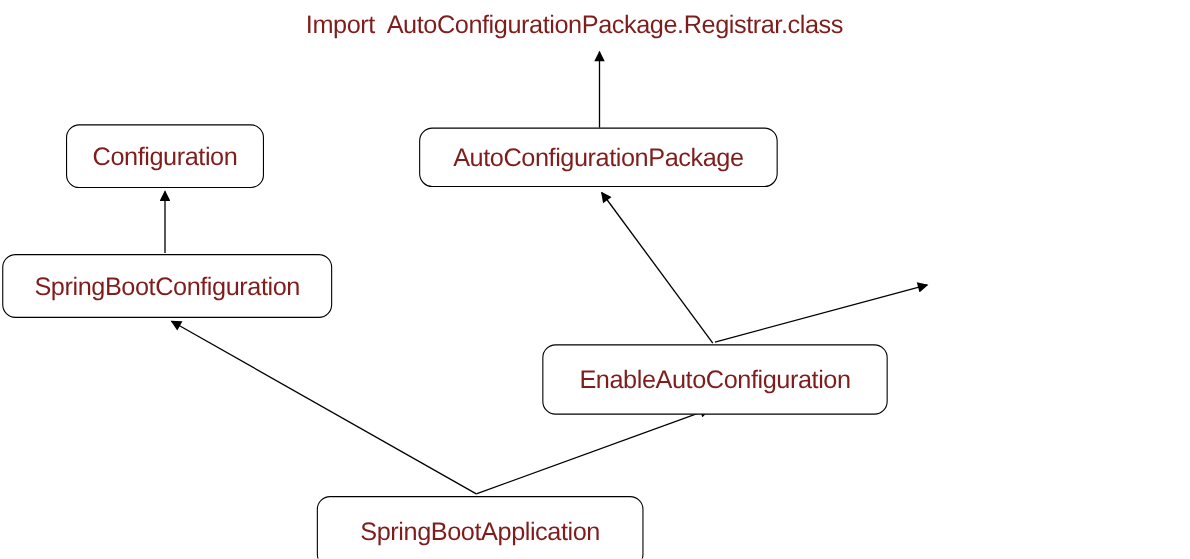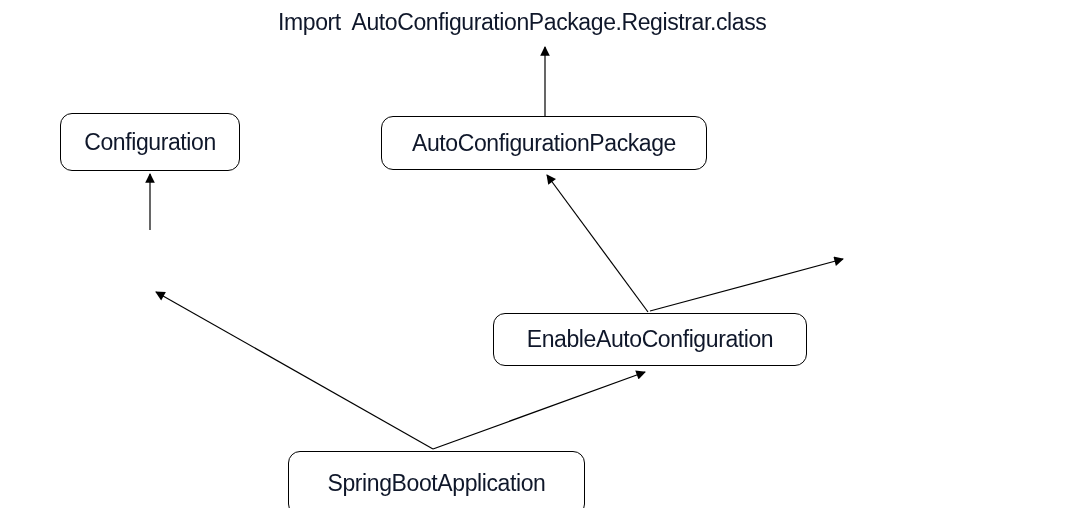--- a/index.html
+++ b/index.html
@@ -7,21 +7,21 @@
     padding: 0;
     background: #ffffff;
   }
   #canvas {
     position: relative;
     width: 1082px;
     height: 508px;
     background: #ffffff;
     overflow: hidden;
     font-family: "Liberation Sans", "DejaVu Sans", sans-serif;
-    color: #0f172a;
+    color: #7f1d1d;
   }
   #edges {
     position: absolute;
     left: 0;
     top: 0;
     width: 1082px;
     height: 508px;
   }
   .node {
     position: absolute;
@@ -39,21 +39,21 @@
   .annotation {
     position: absolute;
     font-size: 23px;
     letter-spacing: -0.4px;
     word-spacing: 6px;
     white-space: nowrap;
   }
   #node-configuration            { left: 60px;  top: 113px; width: 180px; height: 58px; }
   #node-auto-configuration-package { left: 381px; top: 116px; width: 326px; height: 54px; align-items: center; }
   #node-spring-boot-configuration  { left: 2px;   top: 231px; width: 300px; height: 58px; }
-  #node-enable-auto-configuration  { left: 493px; top: 313px; width: 314px; height: 53px; justify-content: center; }
+  #node-enable-auto-configuration  { left: 493px; top: 313px; width: 314px; height: 64px; justify-content: center; }
   #node-spring-boot-application    { left: 288px; top: 451px; width: 297px; height: 65px; }
   #annotation-import-registrar { left: 278px; top: 9px; }
   #annotation-import-selector  { left: 624px; top: 222px; }
 </style>
 </head>
 <body>
 
 <div id="canvas">
 
   <svg id="edges" viewBox="0 0 1082 508" xmlns="http://www.w3.org/2000/svg">
@@ -74,20 +74,23 @@
 
 
   <div class="node" id="node-configuration">
     <span>Configuration</span>
   </div>
 
   <div class="node" id="node-auto-configuration-package">
     <span>AutoConfigurationPackage</span>
   </div>
 
+  <div class="node" id="node-spring-boot-configuration">
+    <span>SpringBootConfiguration</span>
+  </div>
 
   <div class="node" id="node-enable-auto-configuration">
     <span>EnableAutoConfiguration</span>
   </div>
 
   <div class="node" id="node-spring-boot-application">
     <span>SpringBootApplication</span>
   </div>
 
 </div>

